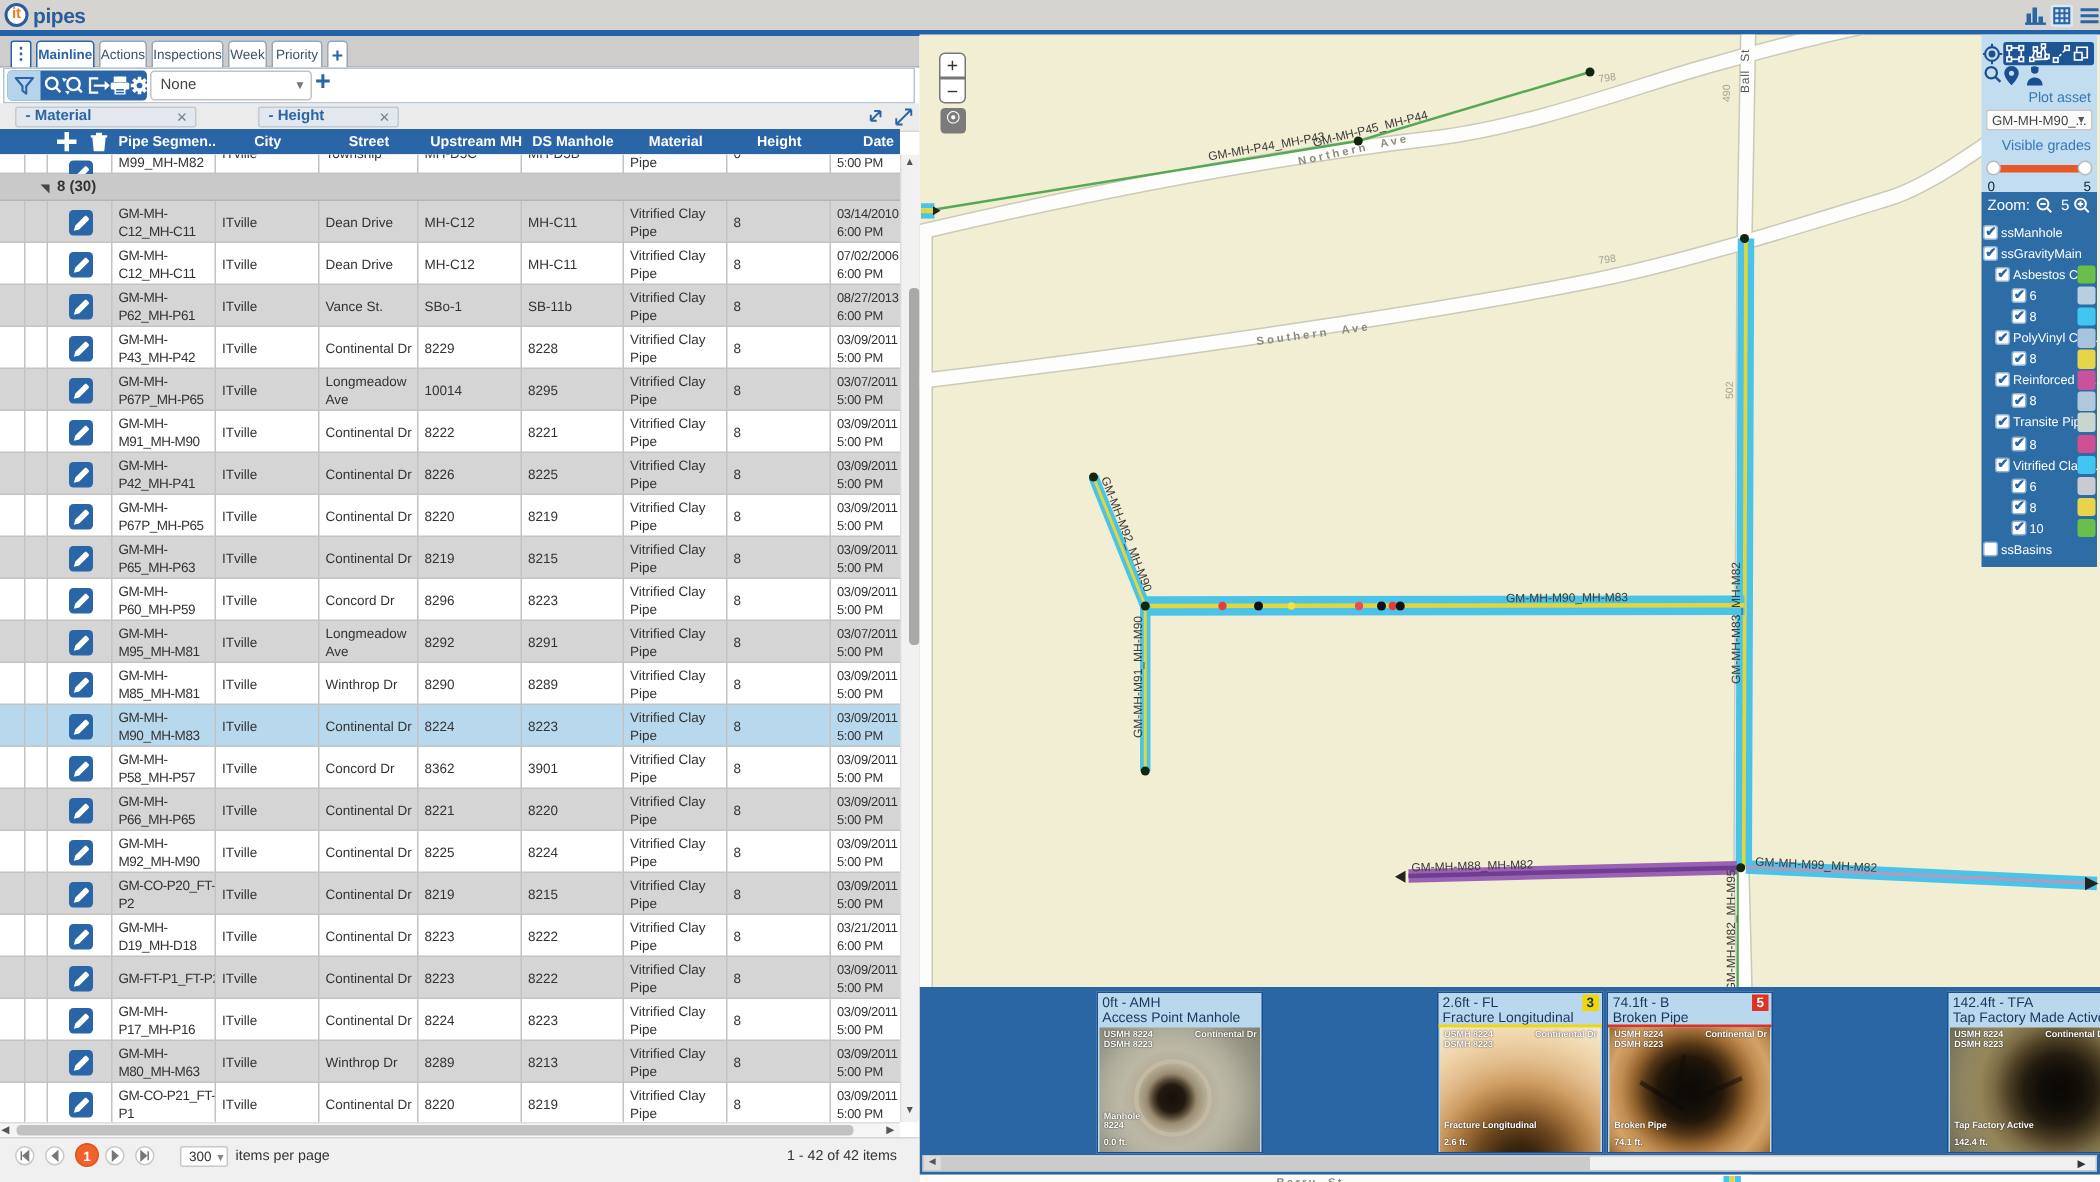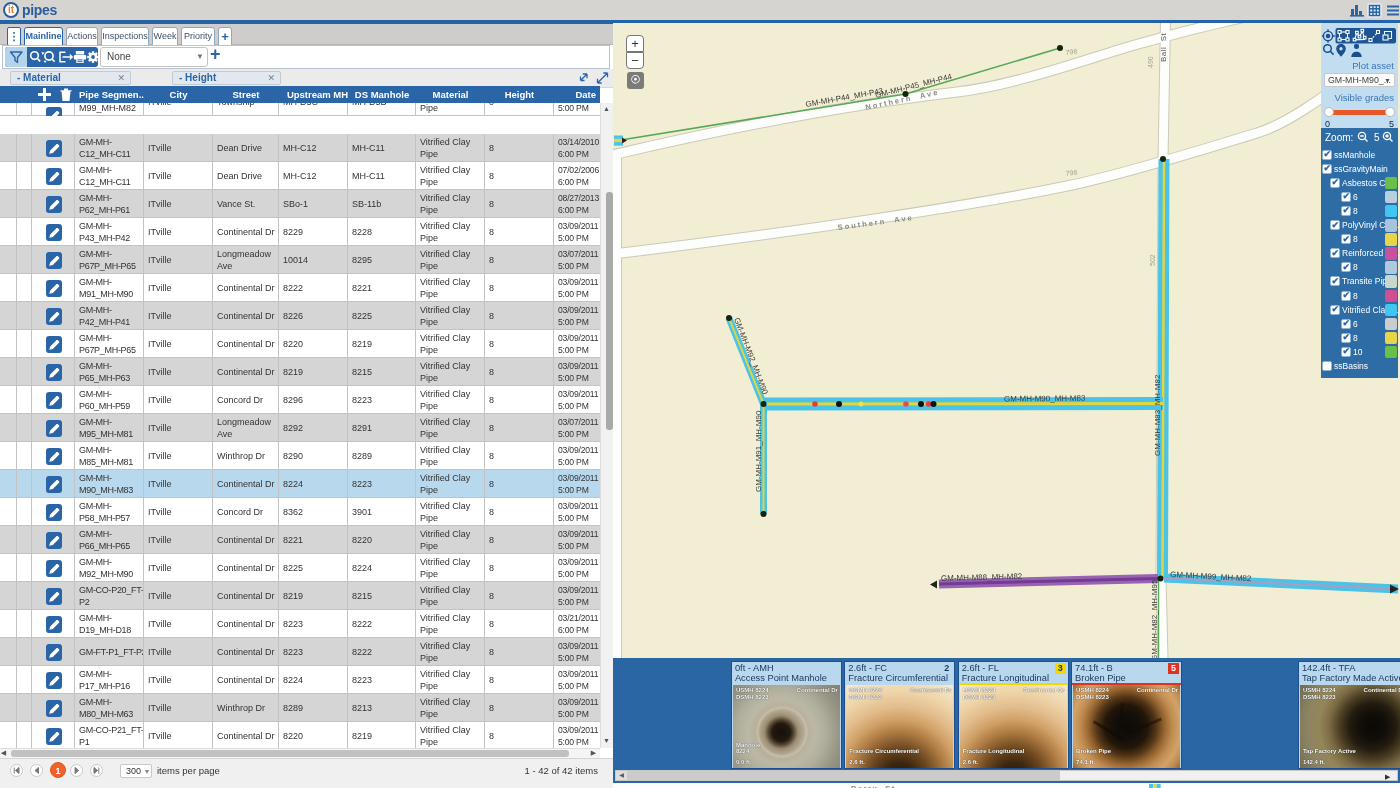--- a/index.html
+++ b/index.html
@@ -125,21 +125,21 @@
             </g>
           </g>
           <circle cx="88" cy="10" r="1.9" fill="#2a65a8"></circle>
         </g>
 </svg>
 <div class="ab" id="dropdown">None</div>
 <div class="ab" id="ddcaret">▼</div>
 <div class="ab" id="tbplus">+</div>
 <div class="ab" id="chiprow"></div>
 <div class="chip" style="left:10px;width:121px">- Material<span class="chipx">✕</span></div>
-<div class="chip" style="left:172px;width:109px">- Height<span class="chipx">✕</span></div>
+<div class="chip" style="left:172px;width:94px">- Height<span class="chipx">✕</span></div>
 <svg class="ab" style="left:576px;top:48px" width="34" height="13" viewBox="0 0 34 13">
 <g stroke="#2a65a8" stroke-width="1.3" fill="none">
           <path d="M4.5 8.5L11 2M11 2H6.8M11 2v4.2M4.5 8.5v-4M4.5 8.5h4"></path>
           <path d="M21.5 11L31.5 1M31.5 1h-4.2M31.5 1v4.2M21.5 11h4.2M21.5 11V6.8"></path>
         </g>
 </svg>
 <div class="ab" id="ghead">
         <div class="hc" style="left:75px;width:69px;text-align:left;padding-left:4px;">Pipe Segmen...</div>
         <div class="hc" style="left:144px;width:69px;">City</div>
         <div class="hc" style="left:213px;width:66px;">Street</div>
@@ -166,20 +166,24 @@
           <div class="cell" style="left:75px;width:69px">MH-<br>M99_MH-M82</div>
           <div class="cell" style="left:144px;width:69px">ITville</div>
           <div class="cell" style="left:213px;width:66px">Township</div>
           <div class="cell" style="left:279px;width:69px">MH-D5C</div>
           <div class="cell" style="left:348px;width:68px">MH-D5B</div>
           <div class="cell" style="left:416px;width:69px">Sewer Brick<br>Pipe</div>
           <div class="cell" style="left:485px;width:69px">0</div>
           <div class="cell" style="left:554px;width:46px;border-right:none;font-size:8.6px;letter-spacing:-0.2px">12/31/2005<br>5:00 PM</div>
           <div class="cell" style="left:0;width:17px"></div>
           <div class="cell" style="left:17px;width:15px"></div>
+        </div>
+        <div style="position:absolute;top:13px;left:0;width:600px;height:18px;background:#c9c9c9;border-bottom:1px solid #b5b5b5;font-size:10px;font-weight:bold;color:#333;line-height:18px">
+          <span style="position:absolute;left:27px;top:7px;width:0;height:0;border-left:6px solid transparent;border-top:6px solid #444"></span>
+          <span style="position:absolute;left:38px">8 (30)</span>
         </div>
         <div class="row g" style="top:31px">
           <div class="cell" style="left:0;width:17px"></div>
           <div class="cell" style="left:17px;width:15px"></div>
           <div class="cell" style="left:32px;width:43px">
             <div class="ebtn"><svg width="16" height="17" viewBox="0 0 16 17">
                 <path d="M3.2 13.8l1-3.4 6.2-6.2c.4-.4 1.1-.4 1.5 0l1.1 1.1c.4.4.4 1.1 0 1.5l-6.2 6.2-3.6 .8z" fill="#fff"></path>
               </svg></div>
           </div>
           <div class="cell" style="left:75px;width:69px;letter-spacing:-0.3px">GM-MH-<br>C12_MH-C11</div>
@@ -823,30 +827,20 @@
       <div class="ab" style="left:117.9px;top:638px;width:111px;height:108px;background:#b9d8ee;border:1px solid #1c4f8f">
         <div style="position:absolute;left:0;top:0;width:109px;height:20px;padding:0px 3px;font-size:9.3px;color:#16375c;line-height:10.3px;padding-top:1px;white-space:nowrap">0ft - AMH<br>Access Point Manhole</div>
         <div style="position:absolute;left:1px;top:23px;width:107px;height:83px;background:radial-gradient(circle at 45% 57%, #151009 0%, #231a10 12%, #584a36 17%, #9a8c72 22%, #b4ac96 30%, #bcb8a6 44%, #b0ae9c 58%, #969484 78%, #82806f 100%)">
           <div style="position:absolute;left:23px;top:21px;width:52px;height:52px;border-radius:50%;border:3px solid rgba(215,200,175,0.45)"></div>
           <div style="position:absolute;left:3px;top:2px;font-size:6px;color:#fff;font-weight:bold;line-height:6.5px;text-shadow:0 0 1px #000">USMH 8224<br>DSMH 8223</div>
           <div style="position:absolute;right:2px;top:2px;font-size:6px;color:#fff;font-weight:bold;text-shadow:0 0 1px #000">Continental Dr</div>
           <div style="position:absolute;left:3px;bottom:14px;font-size:6px;color:#fff;font-weight:bold;text-shadow:0 0 1px #000">Manhole<br>8224</div>
           <div style="position:absolute;left:3px;bottom:3px;font-size:6px;color:#fff;font-weight:bold;text-shadow:0 0 1px #000">0.0 ft.</div>
         </div>
       </div>
-      <div class="ab" style="left:231.3px;top:638px;width:111px;height:108px;background:#b9d8ee;border:1px solid #1c4f8f">
-        <div style="position:absolute;left:0;top:0;width:109px;height:20px;padding:0px 3px;font-size:9.3px;color:#16375c;line-height:10.3px;padding-top:1px;white-space:nowrap">2.6ft - FC<br>Fracture Circumferential</div>
-        <div style="position:absolute;right:2px;top:1px;width:11px;height:11px;color:#16375c;font-size:9px;font-weight:bold;text-align:center;line-height:11px">2</div>
-        <div style="position:absolute;left:1px;top:23px;width:107px;height:83px;background:radial-gradient(circle at 50% 112%, #241607 0%, #3c260e 14%, #6e4820 28%, #aa7840 42%, #d0a066 54%, #e2bc8c 66%, #eed4a8 80%, #f2e2c2 92%, #f4ead2 100%)">
-          <div style="position:absolute;left:3px;top:2px;font-size:6px;color:#fff;font-weight:bold;line-height:6.5px;text-shadow:0 0 1px #000">USMH 8224<br>DSMH 8223</div>
-          <div style="position:absolute;right:2px;top:2px;font-size:6px;color:#fff;font-weight:bold;text-shadow:0 0 1px #000">Continental Dr</div>
-          <div style="position:absolute;left:3px;bottom:14px;font-size:6px;color:#fff;font-weight:bold;text-shadow:0 0 1px #000">Fracture Circumferential</div>
-          <div style="position:absolute;left:3px;bottom:3px;font-size:6px;color:#fff;font-weight:bold;text-shadow:0 0 1px #000">2.6 ft.</div>
-        </div>
-      </div>
       <div class="ab" style="left:344.70000000000005px;top:638px;width:111px;height:108px;background:#b9d8ee;border:1px solid #1c4f8f">
         <div style="position:absolute;left:0;top:0;width:109px;height:20px;padding:0px 3px;font-size:9.3px;color:#16375c;line-height:10.3px;padding-top:1px;white-space:nowrap">2.6ft - FL<br>Fracture Longitudinal</div>
         <div style="position:absolute;right:2px;top:1px;width:11px;height:11px;background:#f2d800;color:#16375c;font-size:9px;font-weight:bold;text-align:center;line-height:11px">3</div>
         <div style="position:absolute;left:0;top:20.5px;width:109px;height:2.5px;background:#f2d800"></div>
         <div style="position:absolute;left:1px;top:23px;width:107px;height:83px;background:radial-gradient(circle at 50% 112%, #241607 0%, #3c260e 14%, #6e4820 28%, #aa7840 42%, #d0a066 54%, #e2bc8c 66%, #eed4a8 80%, #f2e2c2 92%, #f4ead2 100%)">
           <div style="position:absolute;left:3px;top:2px;font-size:6px;color:#fff;font-weight:bold;line-height:6.5px;text-shadow:0 0 1px #000">USMH 8224<br>DSMH 8223</div>
           <div style="position:absolute;right:2px;top:2px;font-size:6px;color:#fff;font-weight:bold;text-shadow:0 0 1px #000">Continental Dr</div>
           <div style="position:absolute;left:3px;bottom:14px;font-size:6px;color:#fff;font-weight:bold;text-shadow:0 0 1px #000">Fracture Longitudinal</div>
           <div style="position:absolute;left:3px;bottom:3px;font-size:6px;color:#fff;font-weight:bold;text-shadow:0 0 1px #000">2.6 ft.</div>
         </div>

